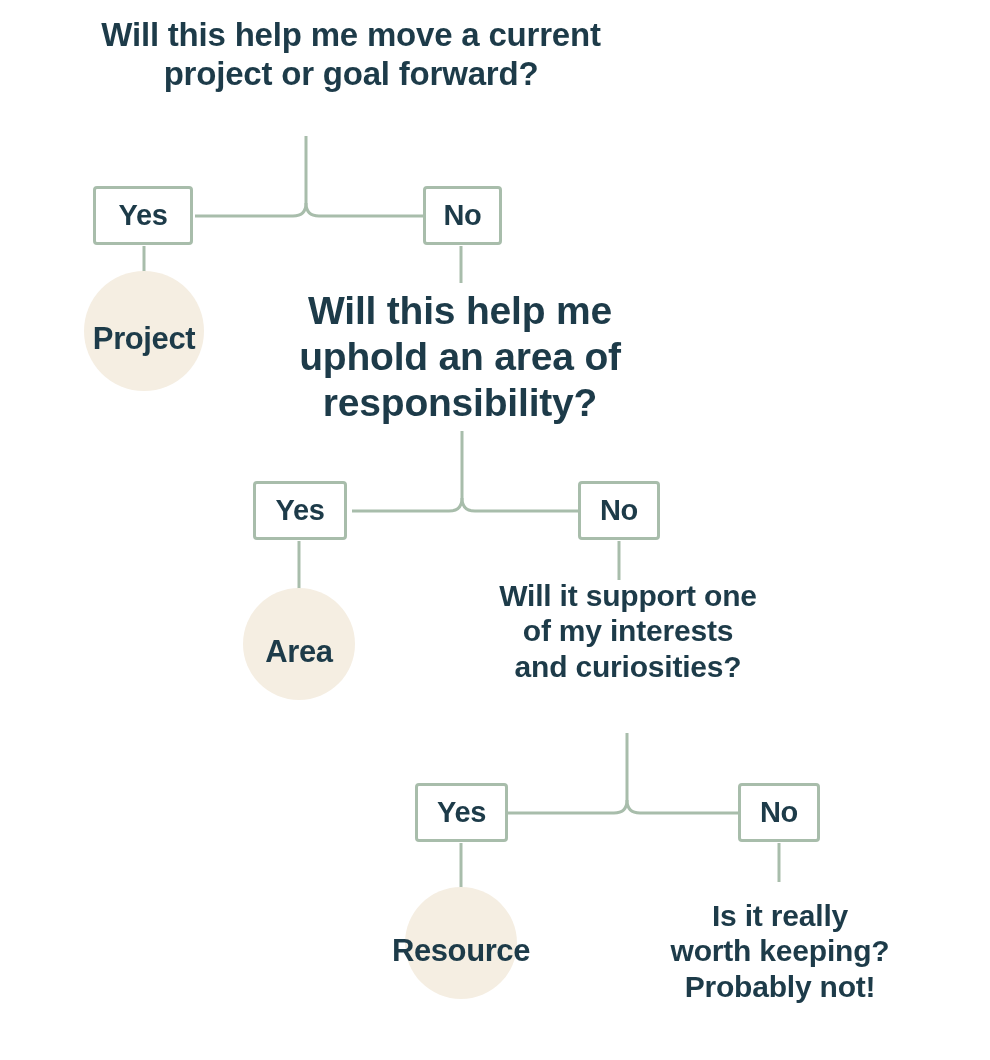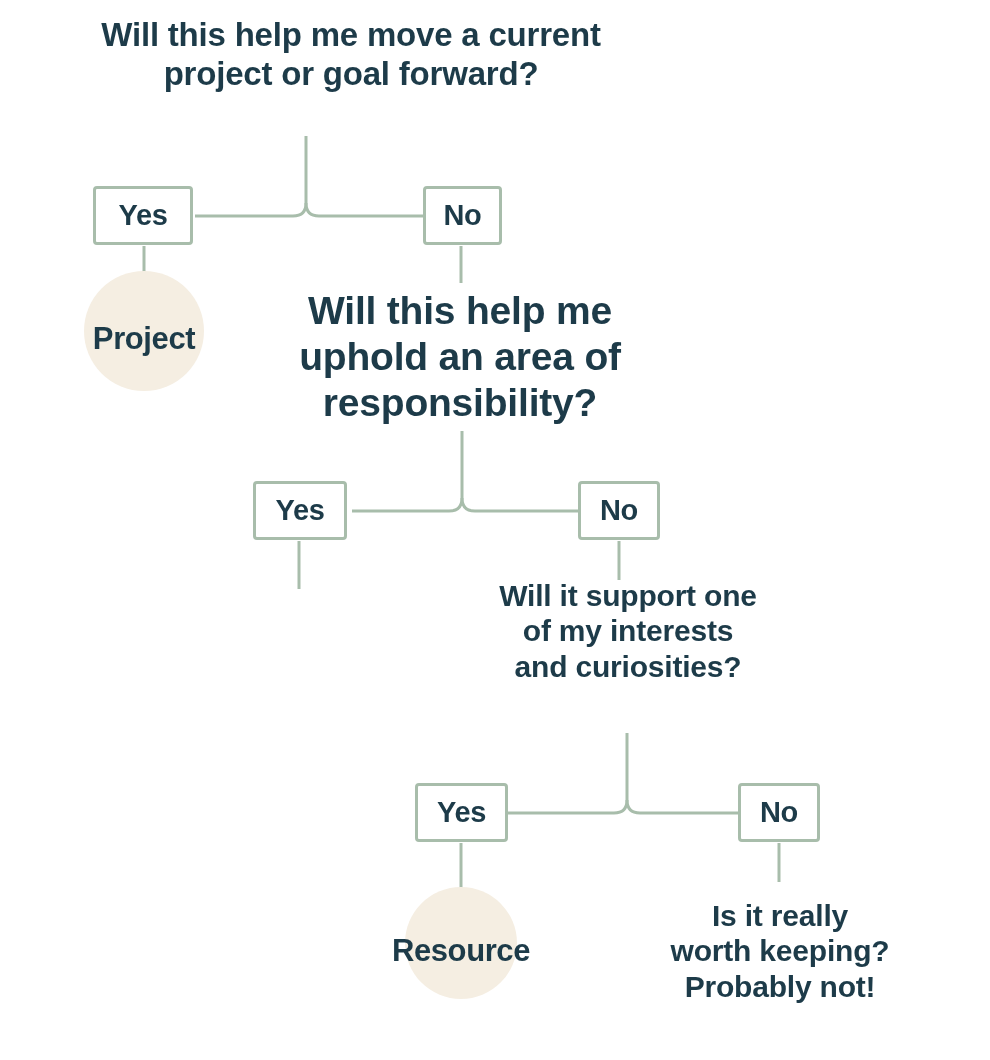--- a/index.html
+++ b/index.html
@@ -169,20 +169,24 @@
   </div>
 
   <div class="question q-area">Will this help me
 uphold an area of
 responsibility?</div>
 
   <div class="choice box-yes-2">Yes</div>
 
   <div class="choice box-no-2">No</div>
 
+  <div class="outcome outcome-area">
+    <span class="disc"></span>
+    <span class="outcome-label">Area</span>
+  </div>
 
   <div class="question q-interest">Will it support one
 of my interests
 and curiosities?</div>
 
   <div class="choice box-yes-3">Yes</div>
 
   <div class="choice box-no-3">No</div>
 
   <div class="outcome outcome-resource">

